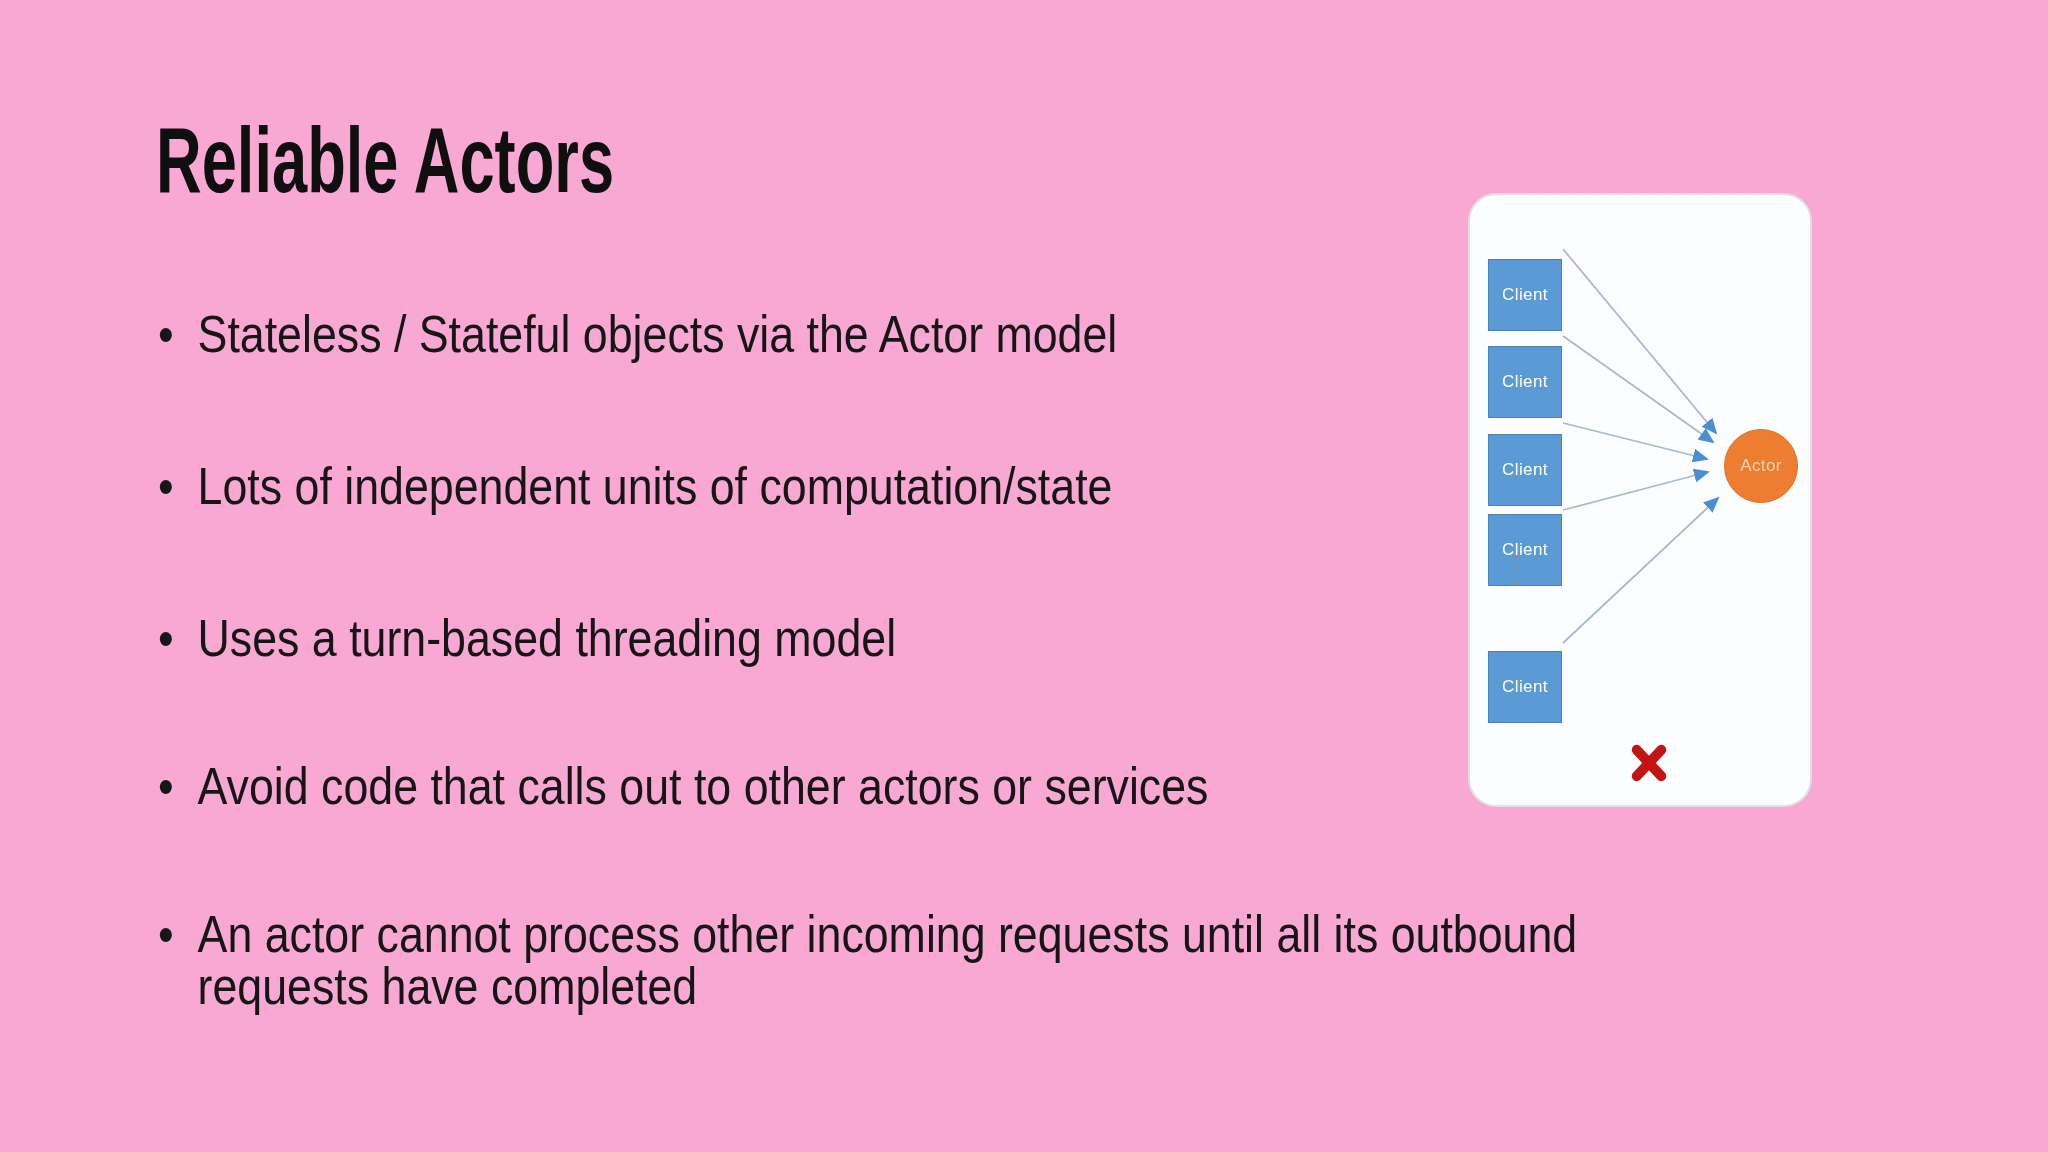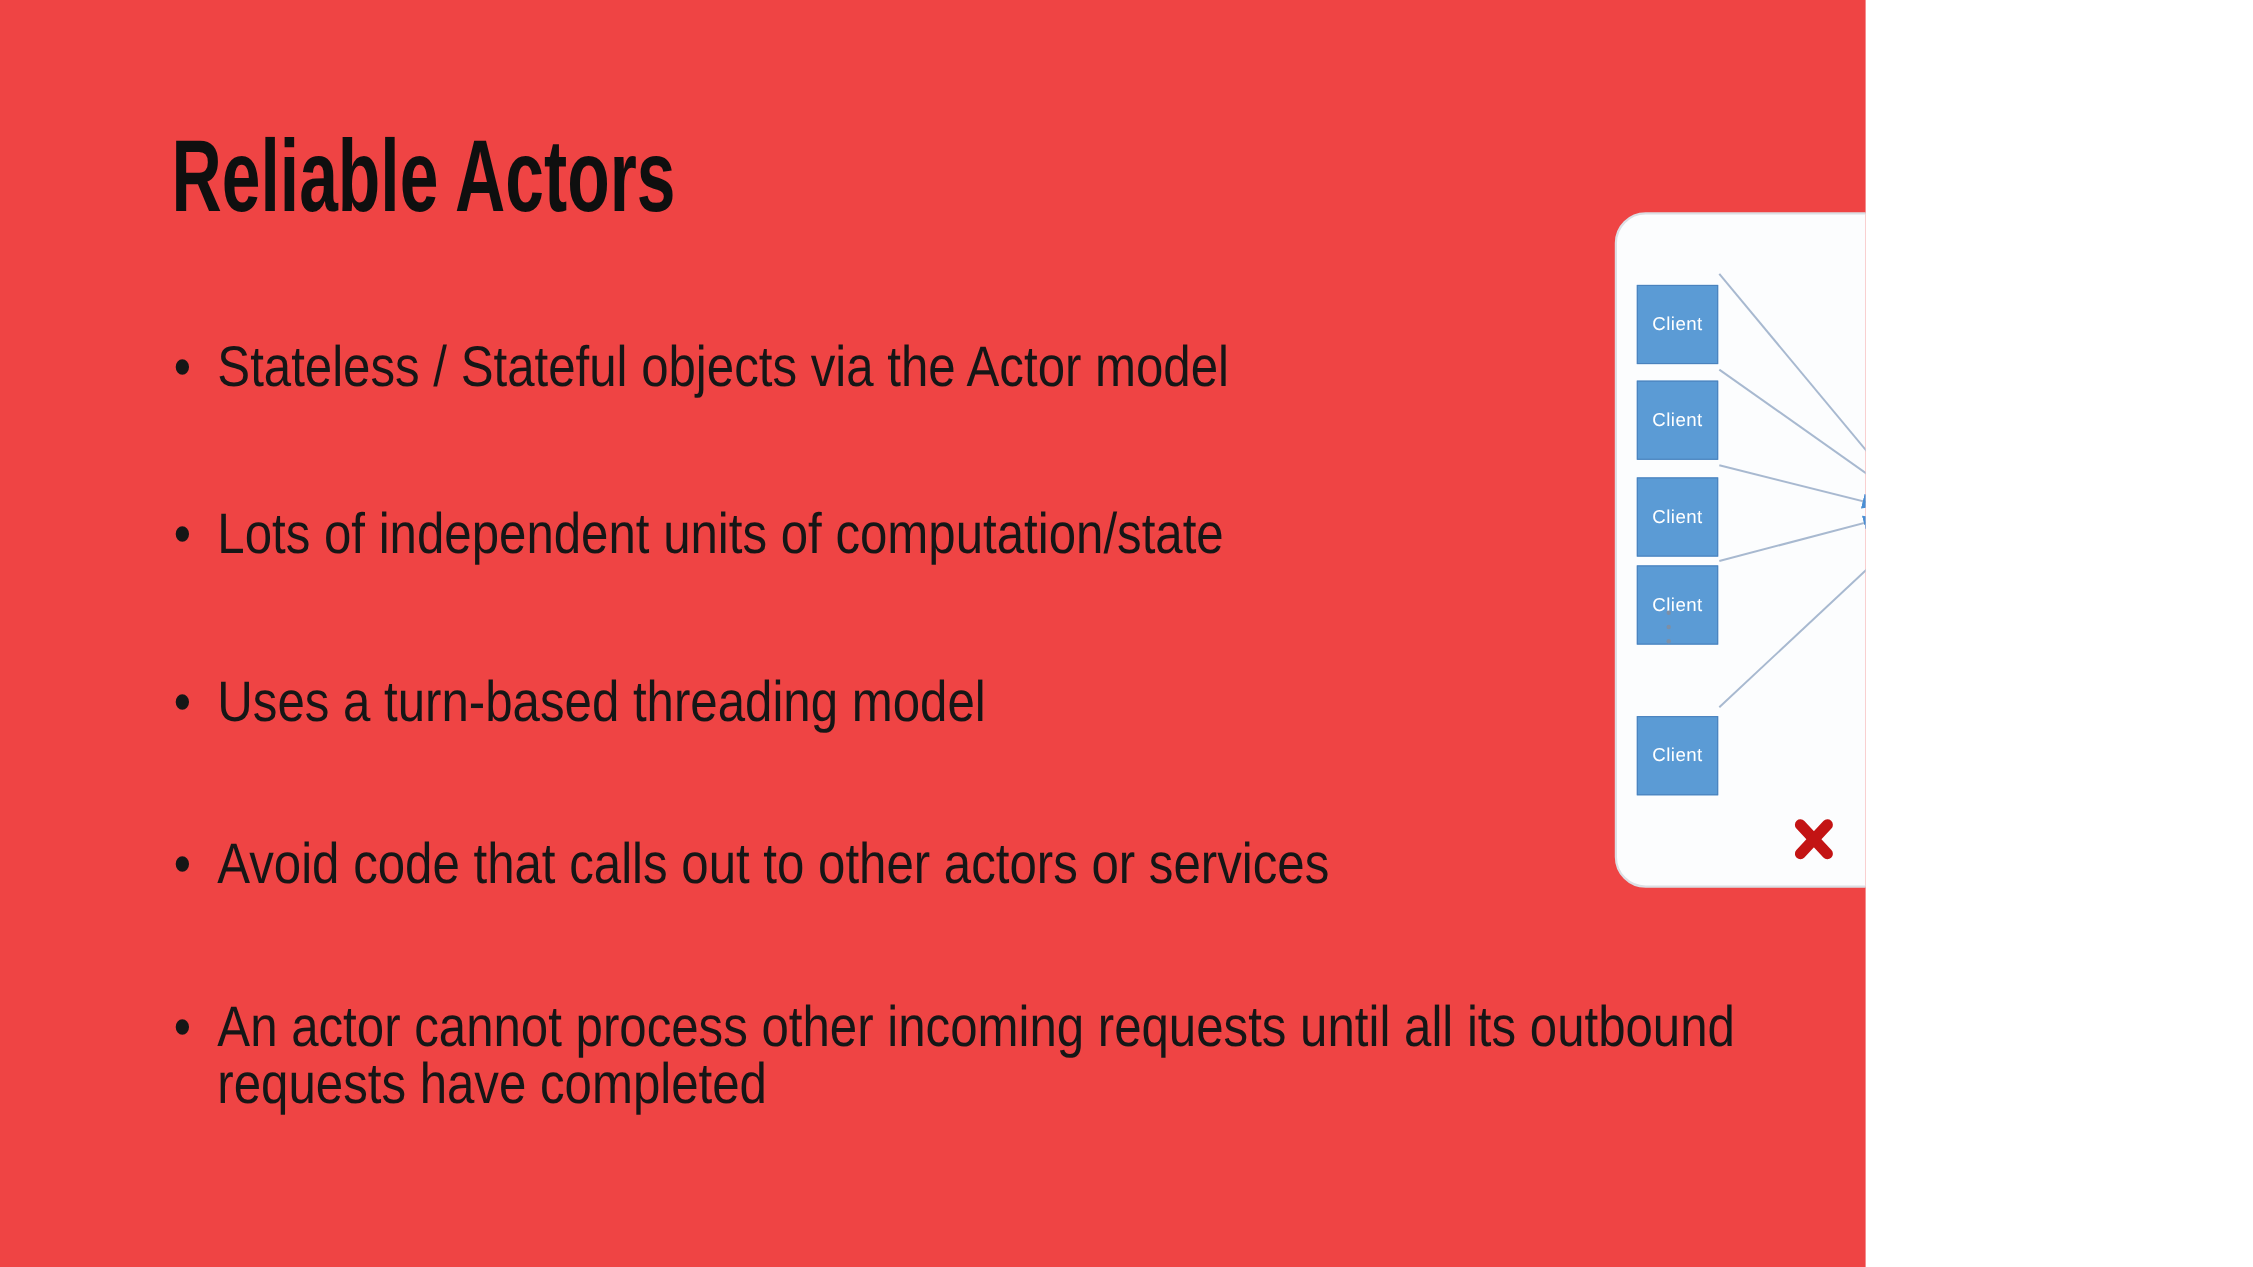--- a/index.html
+++ b/index.html
@@ -1,18 +1,18 @@
 <!DOCTYPE html>
 <html><head>
 <meta charset="utf-8">
 <style>
   html,body { margin:0; padding:0; background:#ffffff; }
   .slide {
-    position:relative; width:1696px; height:1152px; overflow:hidden;
-    background:#ef4444; font-family:"Liberation Sans", sans-serif;
+    position:relative; width:2048px; height:1152px; overflow:hidden;
+    background:#f9a8d4; font-family:"Liberation Sans", sans-serif;
     color:#141414;
   }
   .title {
     position:absolute; left:156px; top:114px;
     font-size:93px; font-weight:700; line-height:1; color:#0f0f0f;
     transform:scaleX(0.68); transform-origin:left top; white-space:nowrap;
   }
   .bullet {
     position:absolute; left:158px; display:flex; align-items:flex-start;
     font-size:52px; line-height:52px; color:#161616;
@@ -38,21 +38,21 @@
   .c1 { top:20px; } .c2 { top:107px; } .c3 { top:195px; }
   .c4 { top:275px; } .c5 { top:412px; }
   .vdots {
     position:absolute; left:41px; top:360px; width:12px; height:30px;
     display:flex; flex-direction:column; align-items:center; justify-content:space-between;
   }
   .vdots i { width:4px; height:4px; border-radius:50%; background:#7d8fa6; }
   .actor {
     position:absolute; left:254px; top:234px; width:74px; height:74px;
     border-radius:50%; background:#ed7d31; border:1px solid #e5701f; box-sizing:border-box;
-    color:#fad3ae; font-size:22px; letter-spacing:0.4px;
+    color:#fad3ae; font-size:17px; letter-spacing:0.4px;
     display:flex; align-items:center; justify-content:center;
   }
   .arrows { position:absolute; left:0; top:0; width:344px; height:614px; }
   .cross { position:absolute; left:155px; top:544px; width:48px; height:48px; }
   .cross i {
     position:absolute; left:1px; top:19px; width:46px; height:10px;
     border-radius:5px; background:#c31414; display:block;
   }
   .cross i.s1 { transform:rotate(47deg); }
   .cross i.s2 { transform:rotate(-47deg); }

